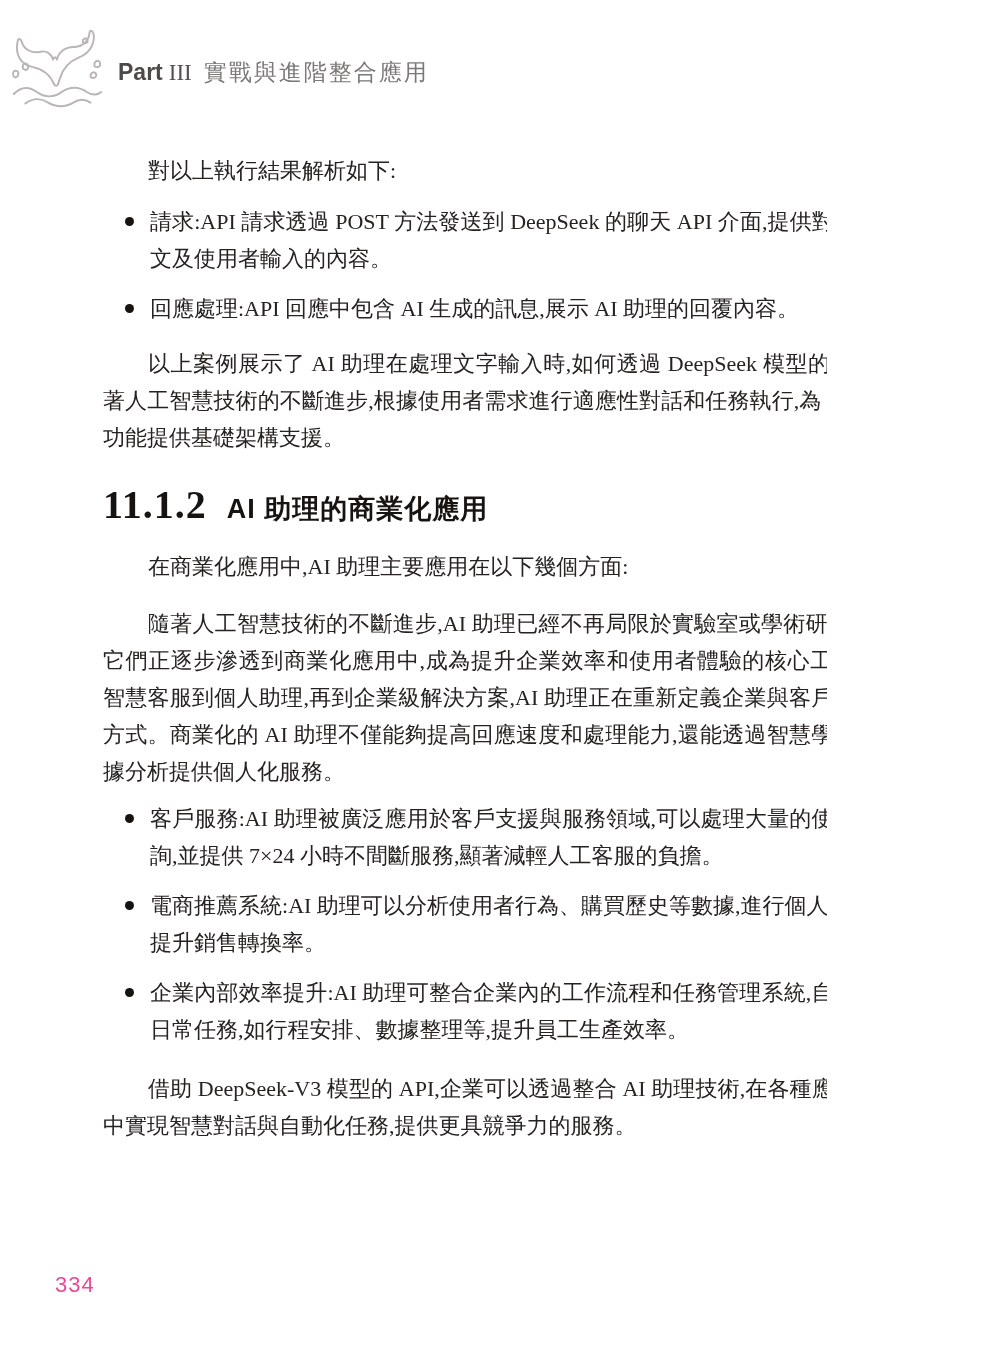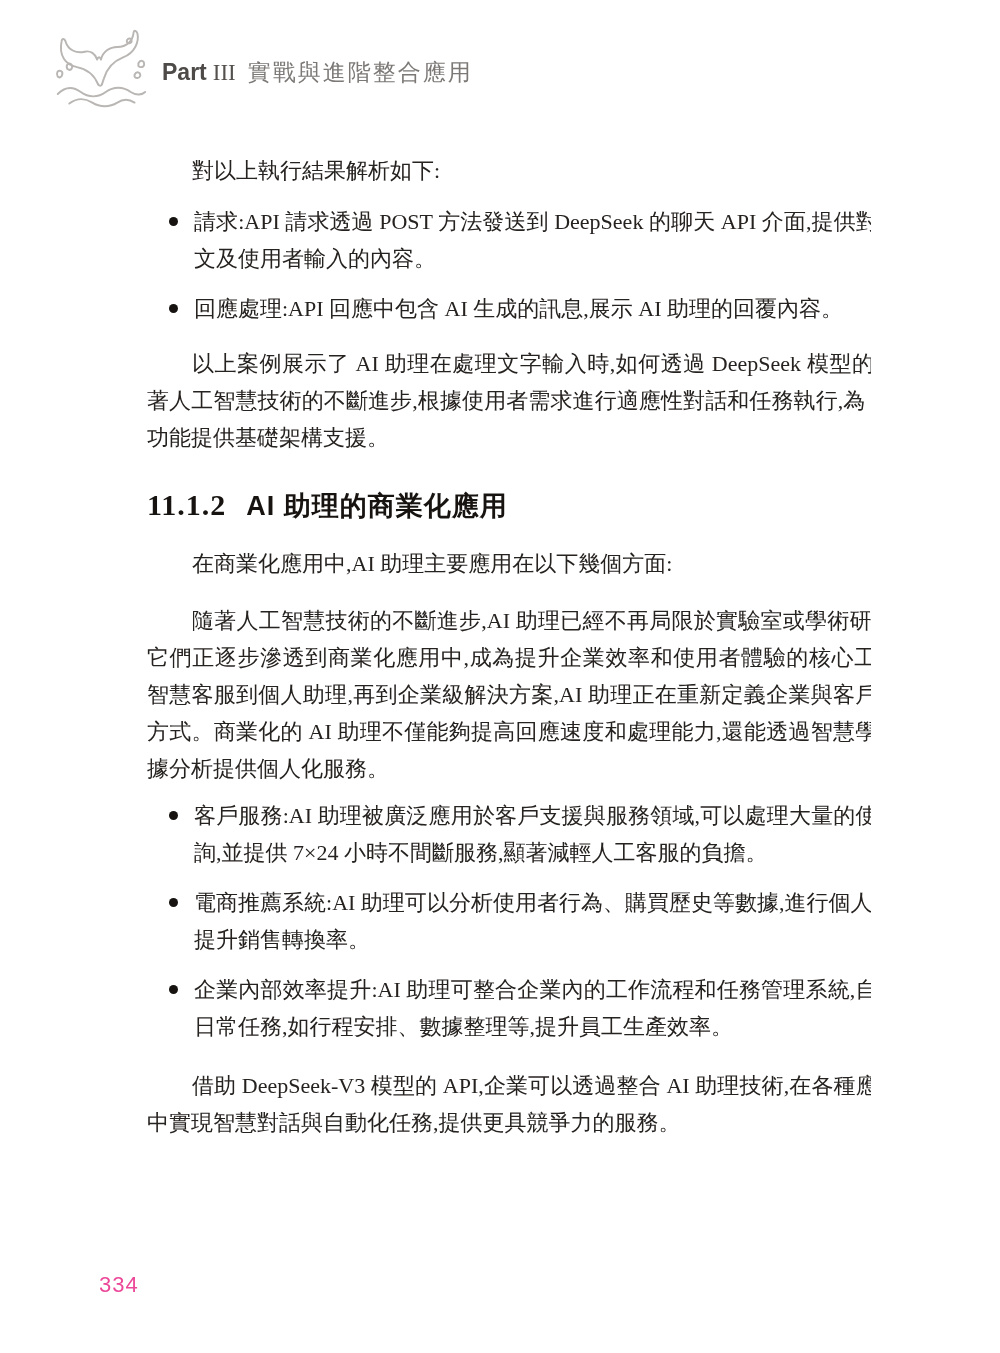--- a/index.html
+++ b/index.html
@@ -4,21 +4,20 @@
 <style>
   html, body { margin: 0; padding: 0; background: #ffffff; }
   .page {
     position: relative;
     width: 827px;
     height: 1353px;
     background: #ffffff;
     font-family: "Liberation Serif", "DejaVu Serif", serif;
     color: #262220;
     overflow: hidden;
-    margin-left: 44px;
   }
 
   
   .header {
     position: absolute;
     top: 26px;
     left: 8px;
     display: flex;
     align-items: center;
   }
@@ -88,21 +87,21 @@
   
   h2.section {
     display: flex;
     align-items: baseline;
     margin: 30px 0 20px 0;
     color: #171310;
   }
   .section-number {
     font-family: "Liberation Serif", serif;
     font-weight: bold;
-    font-size: 30px;
+    font-size: 40px;
     letter-spacing: 1px;
   }
   .section-title {
     font-family: Liberation Sans, sans-serif;
     font-weight: bold;
     font-size: 27px;
     margin-left: 20px;
     letter-spacing: 1px;
   }
 

